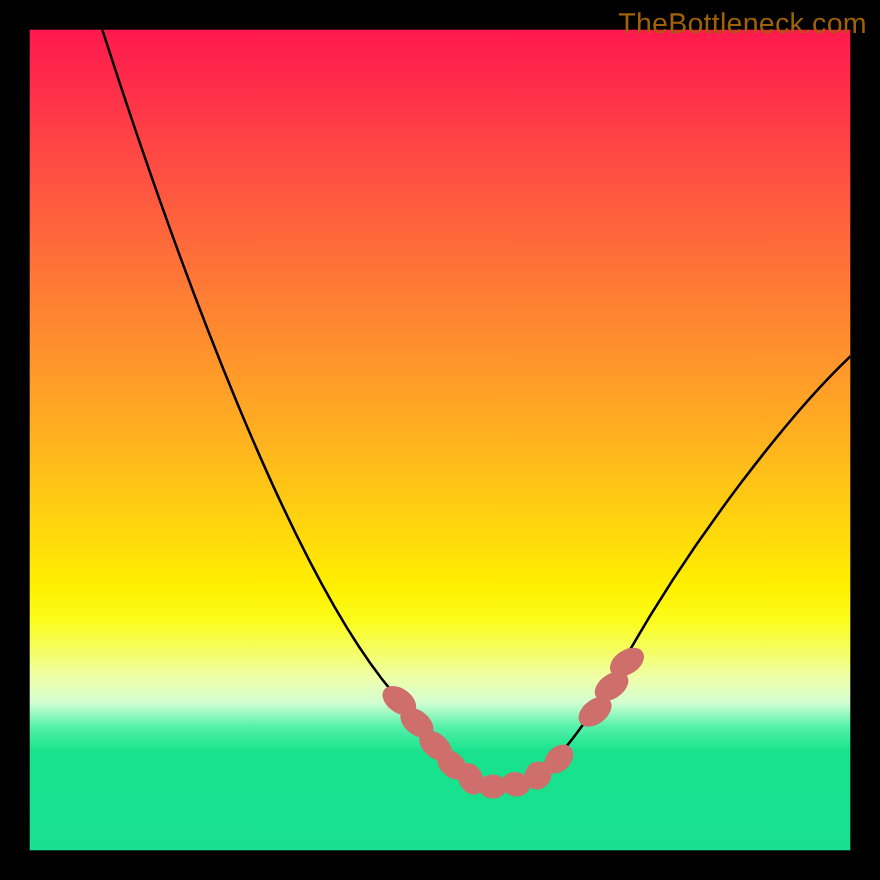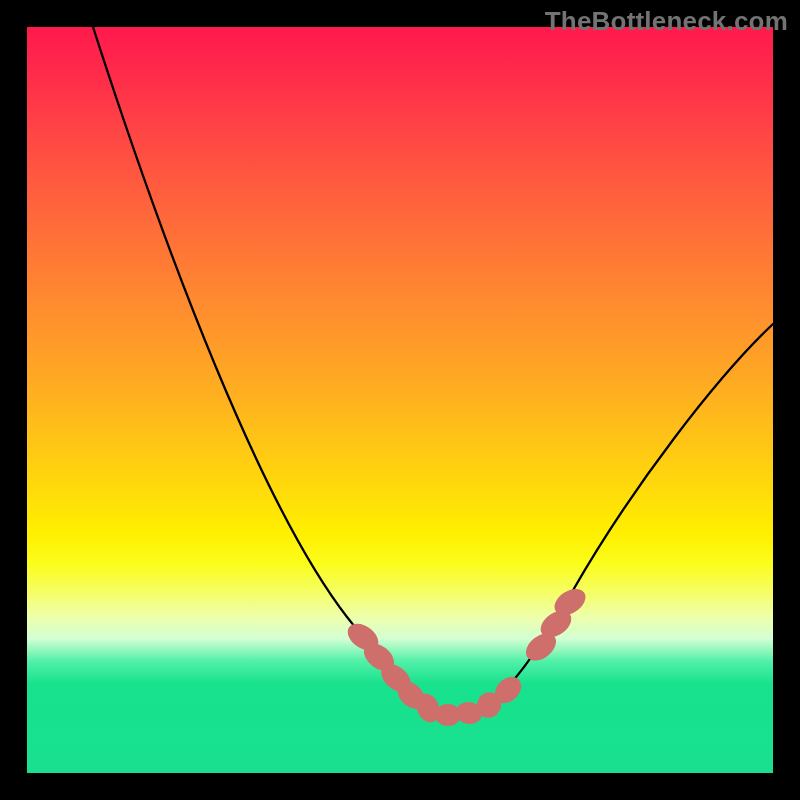--- a/index.html
+++ b/index.html
@@ -32,24 +32,24 @@
       #d3ffd3 82%,
       #52f0a8 85%,
       #18e28d 88%,
       #18e090 100%
     );
   }
   .watermark {
     position: absolute;
     top: 6px;
     right: 12px;
-    color: #737373;
+    color: #a16207;
     font-size: 26px;
     letter-spacing: 0.2px;
-    font-weight: 700;
+    font-weight: 400;
   }
   svg.curve {
     position: absolute;
     left: 0;
     top: 0;
     width: 746px;
     height: 746px;
   }
   .curve-line {
     fill: none;

